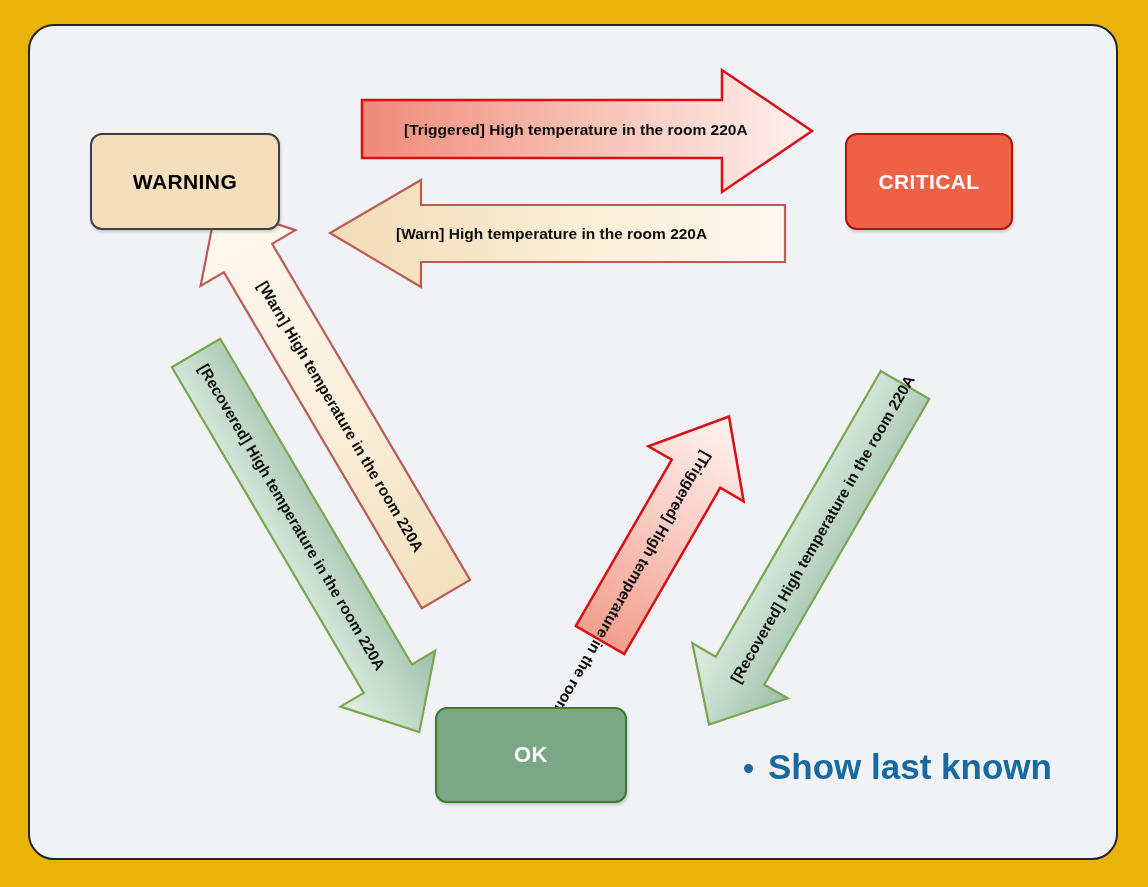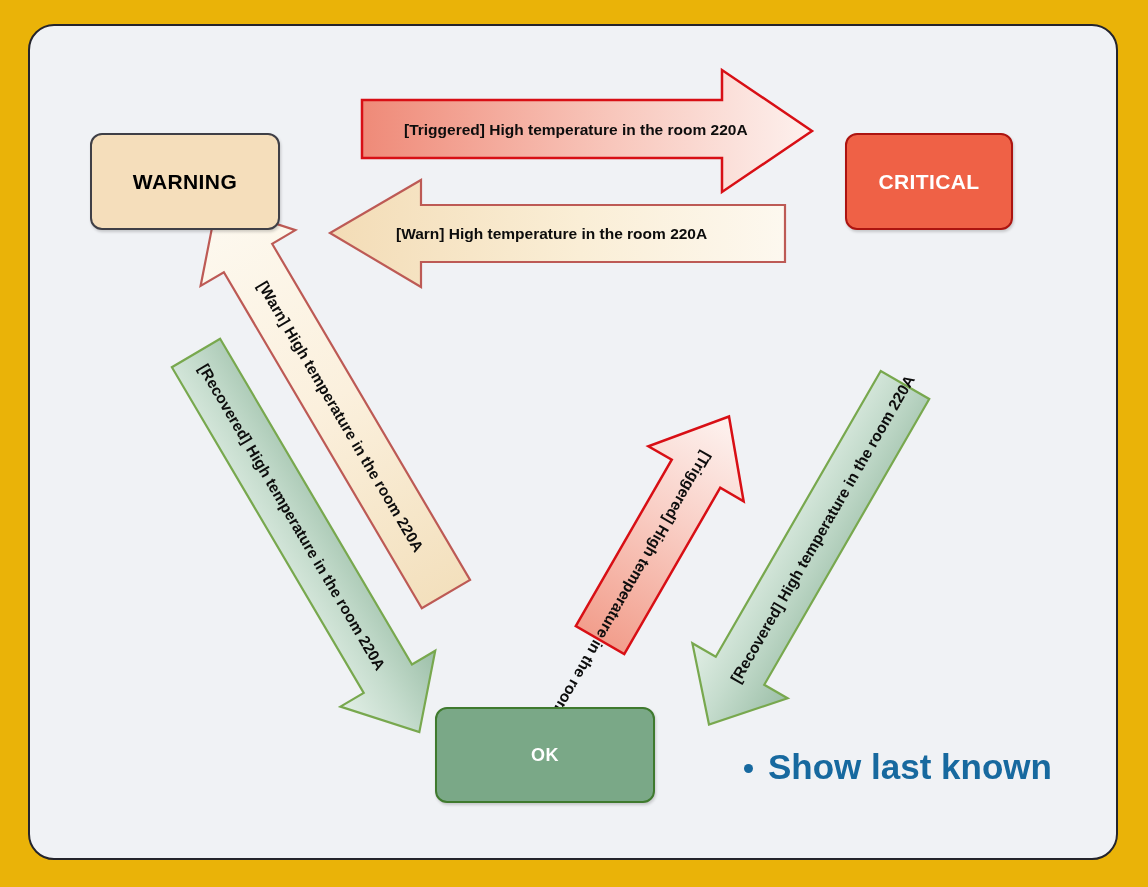--- a/index.html
+++ b/index.html
@@ -59,26 +59,26 @@
     height: 97px;
     background: #ef6146;
     border: 2.2px solid #ac1410;
     color: #ffffff;
     font-size: 21px;
     box-shadow: 1px 2px 3px rgba(0,0,0,0.18);
   }
   .node-ok {
     left: 435px;
     top: 707px;
-    width: 220px;
+    width: 192px;
     height: 96px;
     background: #7aa887;
     border: 2.2px solid #3f7a2e;
     color: #ffffff;
-    font-size: 18px;
+    font-size: 22px;
     box-shadow: 1px 2px 3px rgba(0,0,0,0.18);
     justify-content: center;
   }
   .arrow-layer {
     position: absolute;
     left: 0;
     top: 0;
     width: 1148px;
     height: 887px;
     pointer-events: none;

